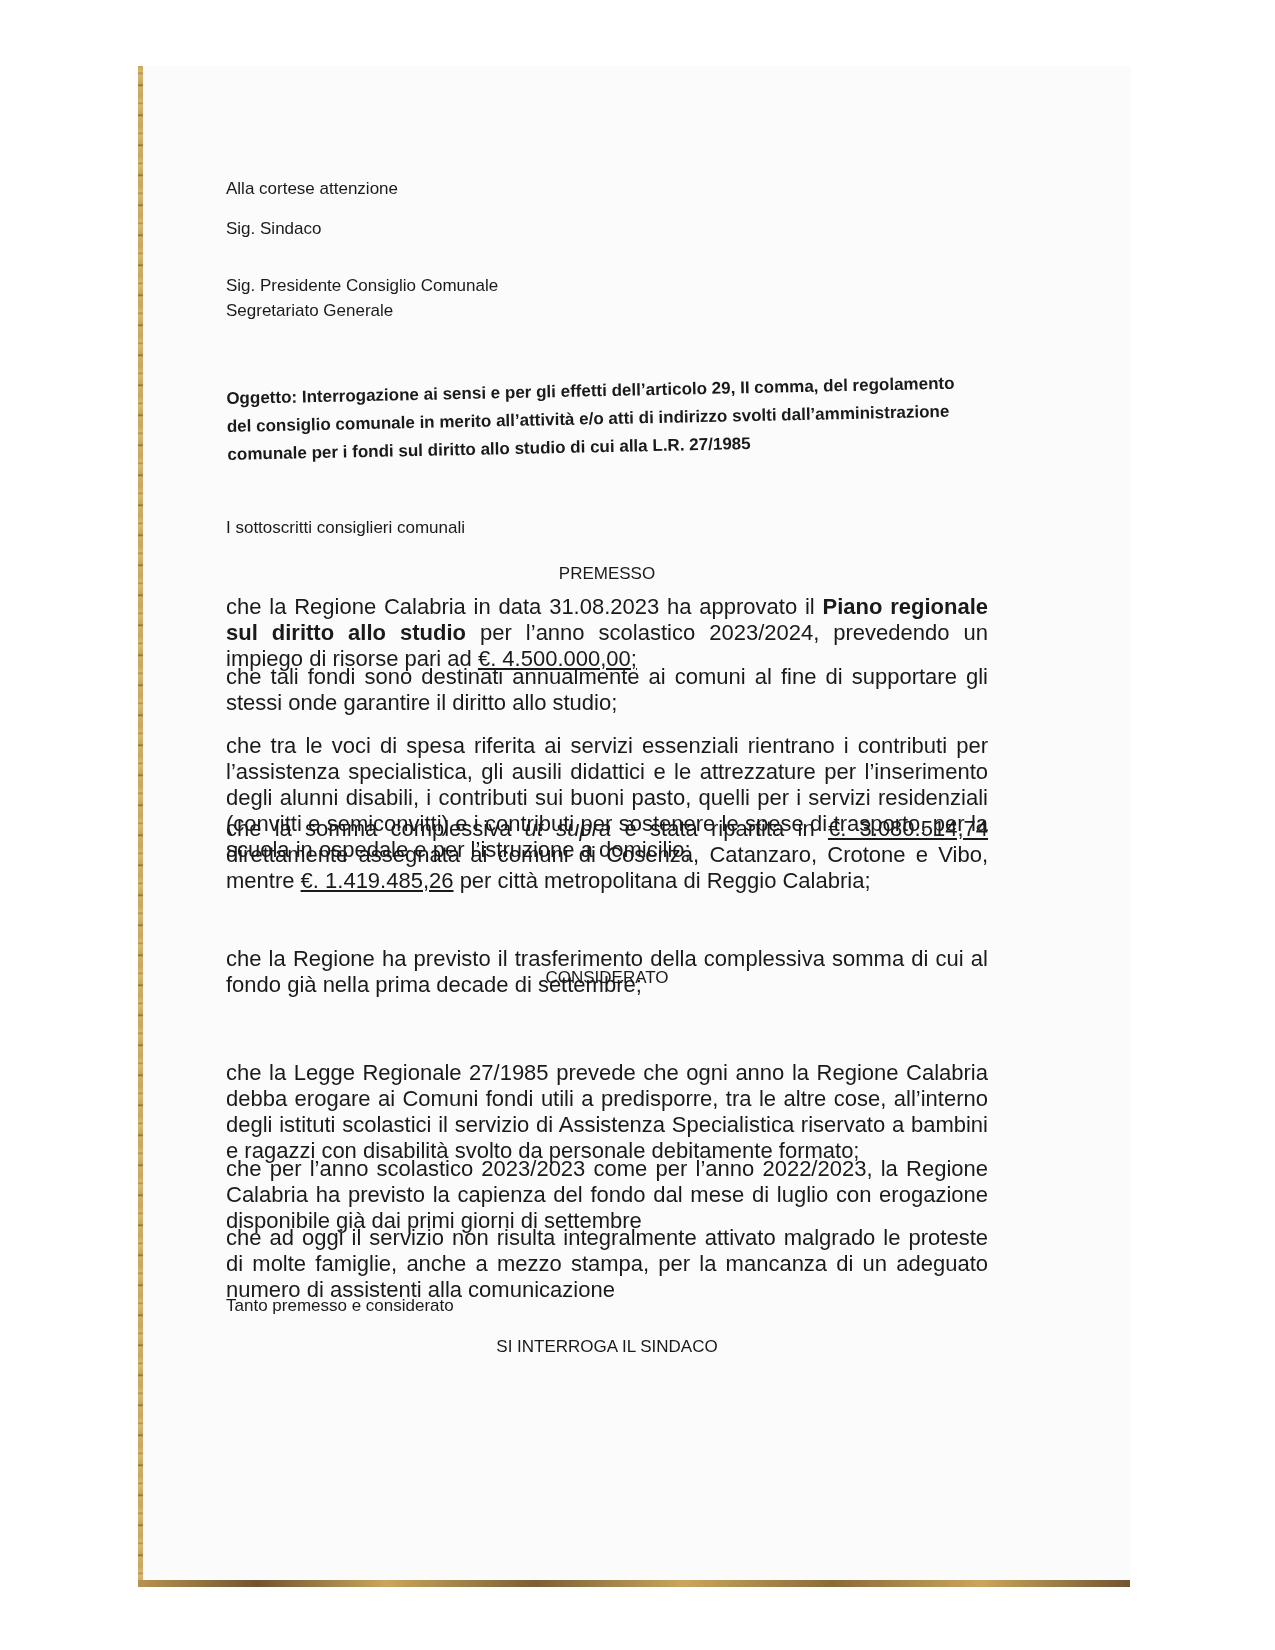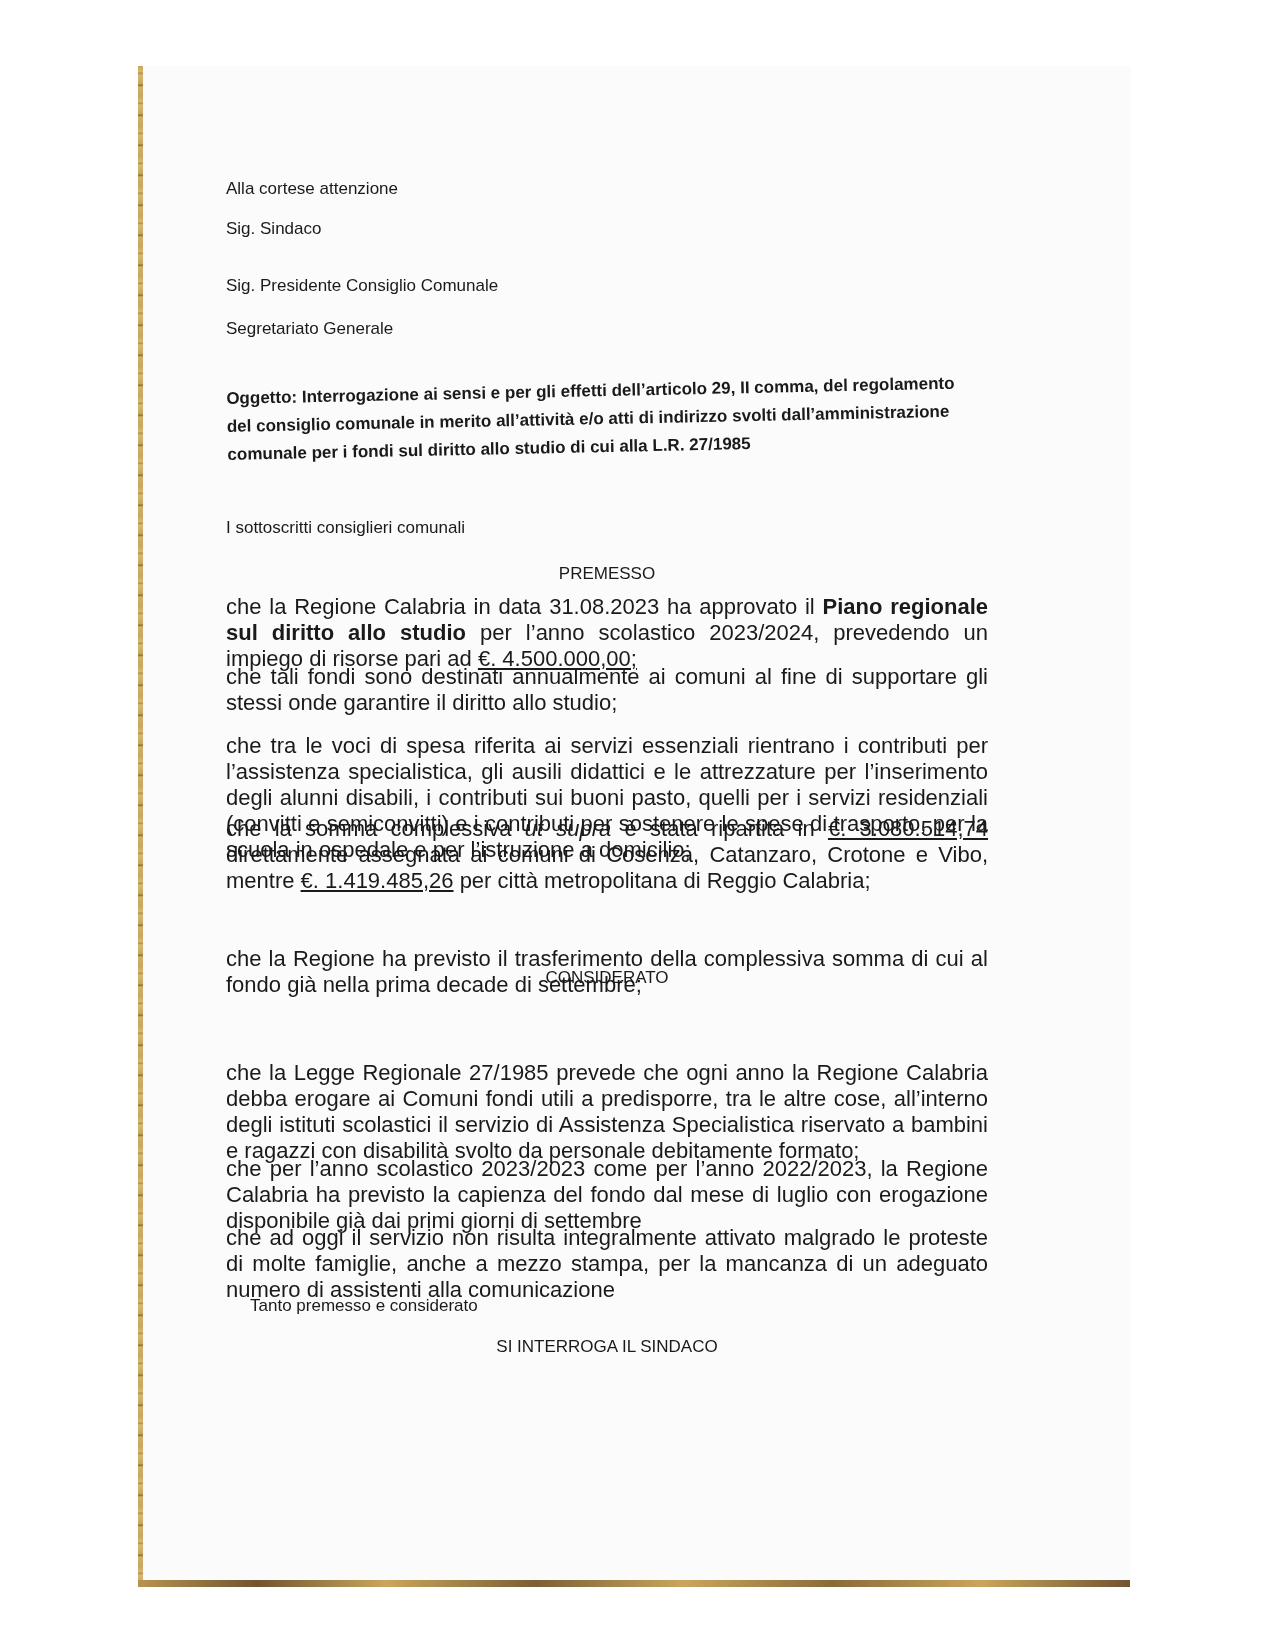--- a/index.html
+++ b/index.html
@@ -94,21 +94,21 @@
 <div class="wood-left"></div>
 <div class="paper"></div>
 <div class="wood-bottom"></div>
 
 <div class="doc">
 
   <div>
     <div class="line" style="top:176px;">Alla cortese attenzione</div>
     <div class="line" style="top:216px;">Sig. Sindaco</div>
     <div class="line" style="top:273px;">Sig. Presidente Consiglio Comunale</div>
-    <div class="line" style="top:298px;margin-top:18px;">Segretariato Generale</div>
+    <div class="line" style="top:298px;">Segretariato Generale</div>
   </div>
 
   <div class="subject" style="top:385px;">
     <span>Oggetto:</span>
     <span>Interrogazione ai sensi e per gli effetti dell’articolo 29, II comma, del regolamento del consiglio comunale in merito all’attività e/o atti di indirizzo svolti dall’amministrazione comunale per i fondi sul diritto allo studio di cui alla L.R. 27/1985</span>
   </div>
 
   <div class="line" style="top:515px;">I sottoscritti consiglieri comunali</div>
 
   <div class="center" style="top:561px;">PREMESSO</div>
@@ -128,17 +128,17 @@
   <div class="para" style="top:946px;">che la Regione ha previsto il trasferimento della complessiva somma di cui al fondo già nella prima decade di settembre;</div>
 
   <div class="center" style="top:965px;">CONSIDERATO</div>
 
   <div class="para" style="top:1060px;">che la Legge Regionale 27/1985 prevede che ogni anno la Regione Calabria debba erogare ai Comuni fondi utili a predisporre, tra le altre cose, all’interno degli istituti scolastici il servizio di Assistenza Specialistica riservato a bambini e ragazzi con disabilità svolto da personale debitamente formato;</div>
 
   <div class="para" style="top:1156px;">che per l’anno scolastico 2023/2023 come per l’anno 2022/2023, la Regione Calabria ha previsto la capienza del fondo dal mese di luglio con erogazione disponibile già dai primi giorni di settembre</div>
 
   <div class="para" style="top:1225px;">che ad oggi il servizio non risulta integralmente attivato malgrado le proteste di molte famiglie, anche a mezzo stampa, per la mancanza di un adeguato numero di assistenti alla comunicazione</div>
 
-  <div class="line" style="top:1293px;margin-left:24px;">Tanto premesso e considerato</div>
+  <div class="line" style="top:1293px;">Tanto premesso e considerato</div>
 
   <div class="center" style="top:1334px;">SI INTERROGA IL SINDACO</div>
 
 </div>
 
 </body></html>

